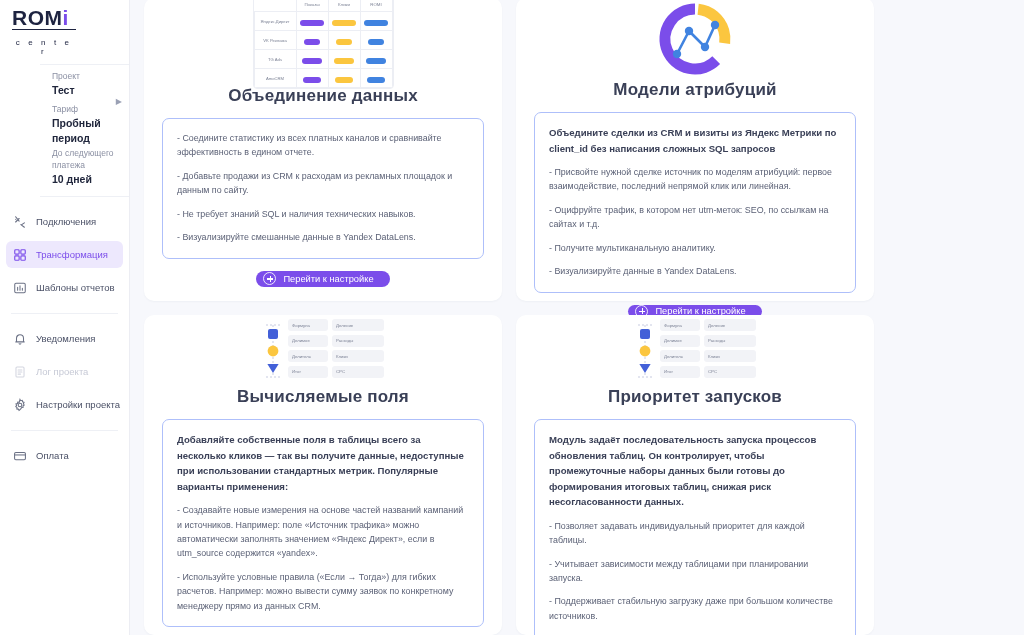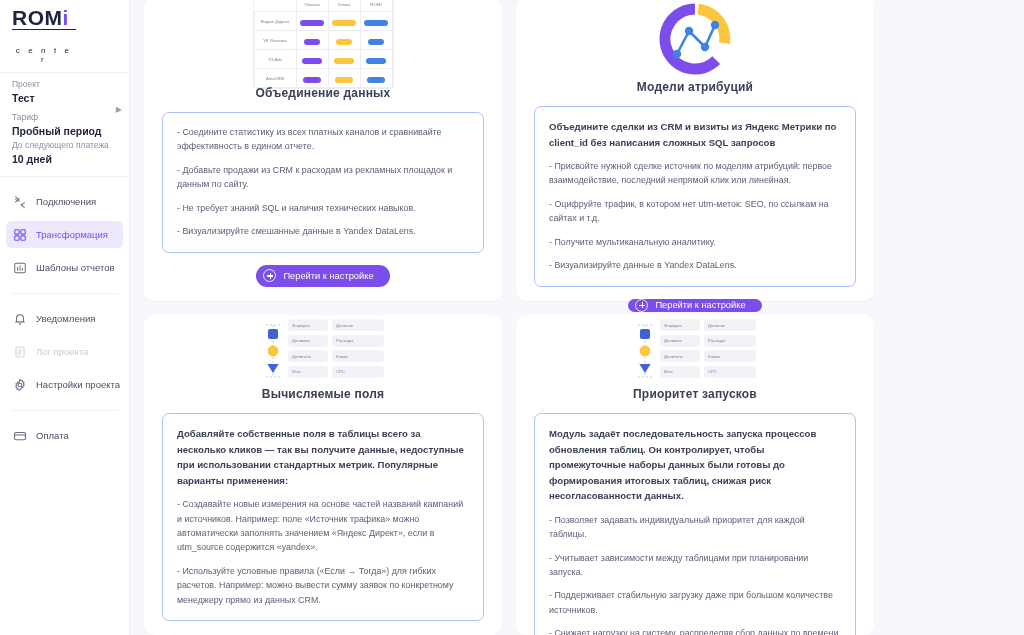--- a/index.html
+++ b/index.html
@@ -22,28 +22,29 @@
   }
   .logo-wrap { padding: 7px 0 8px 12px; }
   .logo-main {
     font-size: 21px; font-weight: 700; letter-spacing: .5px;
     color: #1d2340; line-height: 1.02;
     font-family: "Liberation Sans", sans-serif;
   }
   .logo-main .i-dot { color: #7b4dea; }
   .logo-sub {
     font-size: 8px; letter-spacing: 3.1px; color: #1d2340;
-    border-top: 1.5px solid #1d2340; margin-top: 1px; padding-top: 16px;
+    border-top: 1.5px solid #1d2340; margin-top: 1px; padding-top: 8px;
     width: 64px; text-align: center; font-weight: 400;
   }
   .proj-block {
     padding: 5px 10px 9px 12px;
     border-top: 1px solid #eef0f5;
     border-bottom: 1px solid #eef0f5;
     position: relative;
+    margin-left: 40px;
   }
   .pb-label { font-size: 8.5px; color: #8b90a3; line-height: 1.5; }
   .pb-value { font-size: 10.5px; font-weight: 700; color: #20263c; line-height: 1.45; }
   .pb-gap { height: 5px; }
   .pb-arrow {
     position: absolute; right: 7px; top: 33px;
     color: #9aa0b4; font-size: 8px; line-height: 1;
   }
 
   .nav { padding-top: 11px; }
@@ -78,21 +79,21 @@
     border-radius: 10px;
     padding: 4px 18px 14px 18px;
     display: flex; flex-direction: column; align-items: center;
     box-shadow: 0 1px 2px rgba(30,40,80,.04);
   }
   .card.c1, .card.c2 { height: 303px; margin-top: -2px; }
   .card.c3, .card.c4 { height: 320px; }
 
   .illus { height: 80px; display: flex; align-items: center; justify-content: center; width: 100%; }
   .card-title {
-    font-size: 12px; font-weight: 700; color: #3a4057;
+    font-size: 17px; font-weight: 700; color: #3a4057;
     letter-spacing: .2px; margin: 4px 0 12px 0; text-align: center;
   }
   .info-box {
     border: 1px solid #aebffa;
     border-radius: 7px;
     padding: 12px 14px 13px 14px;
     width: 100%;
     flex: 1 1 auto;
   }
   .card.c1 .info-box, .card.c2 .info-box { flex: 0 0 auto; min-height: 137px; }

